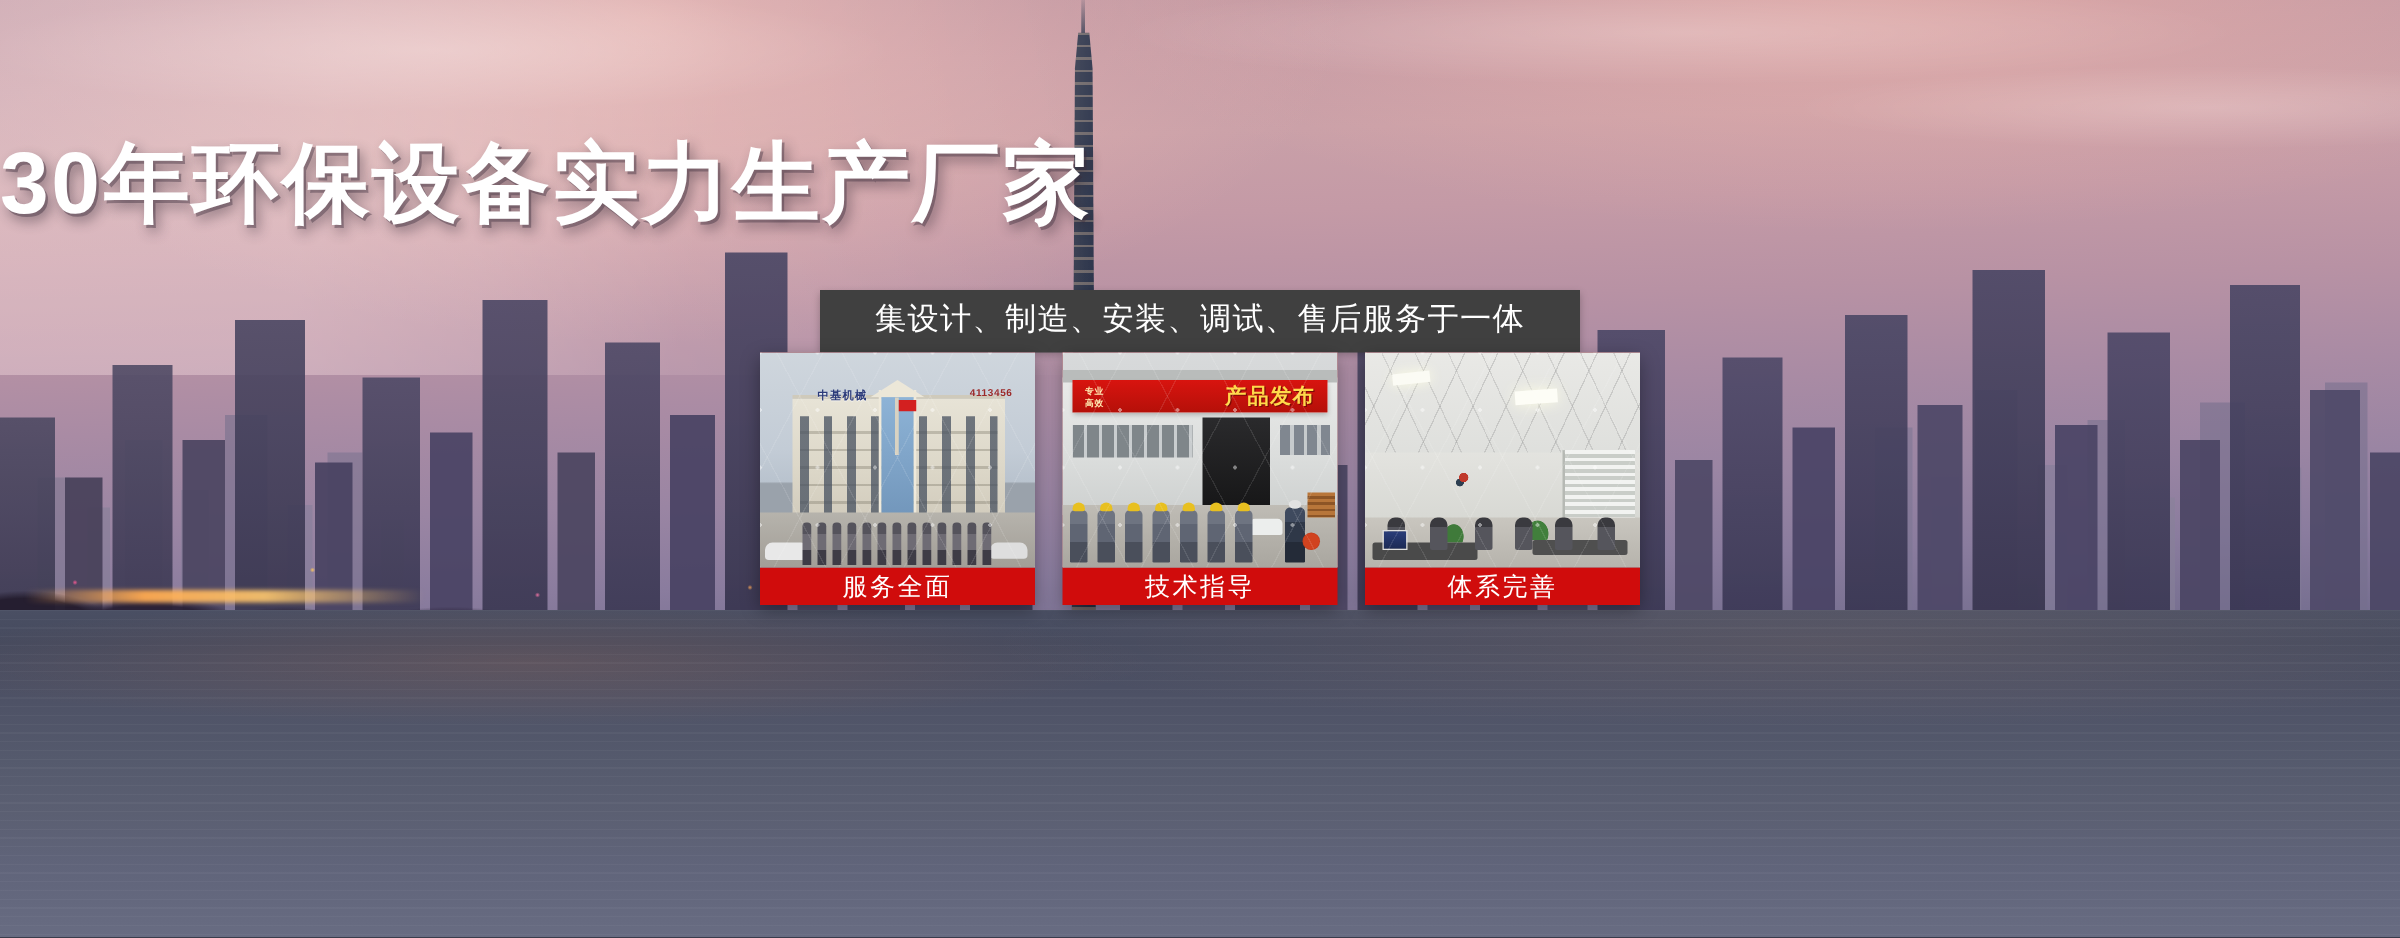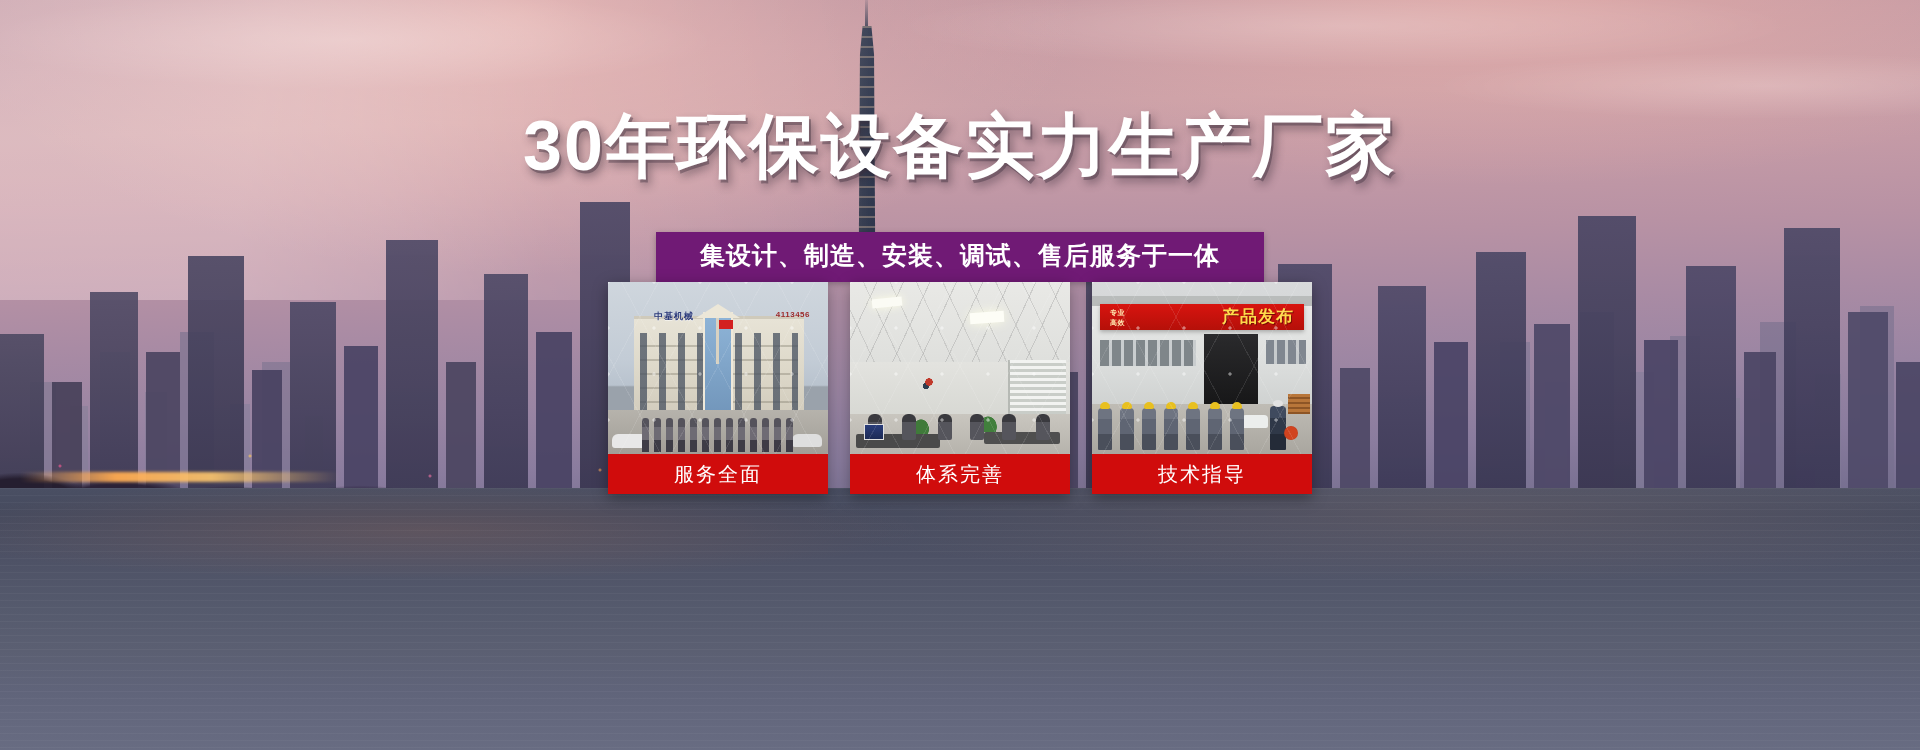--- a/index.html
+++ b/index.html
@@ -125,38 +125,38 @@
     filter: blur(1.5px);
   }
 
   
   .content {
     position: absolute; inset: 0; z-index: 40;
   }
 
   .headline {
     position: absolute; top: 100px; left: 0; width: 1920px;
-    text-align: center;
+    text-align: left;
     font-size: 70px; font-weight: 700; letter-spacing: 2px;
     color: #ffffff;
     font-family: "Liberation Sans", "DejaVu Sans", sans-serif;
     text-shadow:
       2px 3px 0 rgba(60,45,60,0.40),
       4px 6px 10px rgba(40,30,45,0.45);
     white-space: nowrap;
   }
 
   .subtitle-wrap {
     position: absolute; top: 232px; left: 0; width: 1920px;
     display: flex; justify-content: center;
   }
   .subtitle {
-    background: #701a75;
+    background: #404040;
     color: #ffffff;
-    font-size: 25px; font-weight: 700; letter-spacing: 1px;
+    font-size: 25px; font-weight: 400; letter-spacing: 1px;
     padding: 10px 44px 12px 44px;
     line-height: 1.1;
     white-space: nowrap;
     box-shadow: 0 2px 6px rgba(0,0,0,0.25);
   }
 
   
   .cards {
     position: absolute; top: 282px; left: 50%; transform: translateX(-50%);
     display: flex; gap: 22px;
@@ -164,21 +164,21 @@
   .card {
     width: 220px;
     background: #d00c0c;
     box-shadow: 0 4px 14px rgba(0,0,0,0.35);
   }
   .card-photo {
     width: 220px; height: 172px; position: relative; overflow: hidden;
     background: #8e96a3;
   }
   .card-caption {
-    height: 40px; display: flex; align-items: center; justify-content: center;
+    height: 30px; display: flex; align-items: center; justify-content: center;
     color: #ffffff; font-size: 20px; letter-spacing: 2px; font-weight: 400;
   }
 
   
   .wm {
     position: absolute; inset: 0; pointer-events: none;
     background-image:
       repeating-linear-gradient(62deg, rgba(255,255,255,0.10) 0 1px, rgba(255,255,255,0) 1px 46px),
       repeating-linear-gradient(-62deg, rgba(255,255,255,0.10) 0 1px, rgba(255,255,255,0) 1px 46px);
   }
@@ -476,49 +476,20 @@
           </div>
           <div class="wm"></div>
             <div class="wm-dots"></div>
         </div>
         <div class="card-caption">服务全面</div>
       </div>
 
 
       <div class="card">
         <div class="card-photo">
-          <div class="p3-ceiling"></div>
-          <div class="p3-grid"></div>
-          <div class="p3-lamp1"></div>
-          <div class="p3-lamp2"></div>
-          <div class="p3-wall"></div>
-          <div class="p3-wallart"></div>
-          <div class="p3-window"></div>
-          <div class="p3-floor"></div>
-          <div class="p3-plant1"></div>
-          <div class="p3-plant2"></div>
-          <div class="p3-deskA"></div>
-          <div class="p3-deskB"></div>
-          <div class="p3-people">
-            <span style="left:18px"></span>
-              <span style="left:52px"></span>
-              <span style="left:88px"></span>
-            <span style="left:120px"></span>
-              <span style="left:152px"></span>
-              <span style="left:186px"></span>
-          </div>
-          <div class="p3-monitor"></div>
-          <div class="wm"></div>
-            <div class="wm-dots"></div>
-        </div>
-        <div class="card-caption">体系完善</div>
-      </div>
-
-      <div class="card">
-        <div class="card-photo">
           <div class="p4-sky"></div>
           <div class="p4-building"></div>
           <div class="p4-roof"></div>
           <div class="p4-banner">
             <span class="p4-banner-sm1">专业</span>
             <span class="p4-banner-sm2">高效</span>
             <span class="p4-banner-text">产品发布</span>
           </div>
           <div class="p4-win"></div>
           <div class="p4-win2"></div>
@@ -536,15 +507,44 @@
             <span style="left:132px"></span>
           </div>
           <div class="p4-man"></div>
           <div class="p4-drum"></div>
           <div class="wm"></div>
             <div class="wm-dots"></div>
         </div>
         <div class="card-caption">技术指导</div>
       </div>
 
+      <div class="card">
+        <div class="card-photo">
+          <div class="p3-ceiling"></div>
+          <div class="p3-grid"></div>
+          <div class="p3-lamp1"></div>
+          <div class="p3-lamp2"></div>
+          <div class="p3-wall"></div>
+          <div class="p3-wallart"></div>
+          <div class="p3-window"></div>
+          <div class="p3-floor"></div>
+          <div class="p3-plant1"></div>
+          <div class="p3-plant2"></div>
+          <div class="p3-deskA"></div>
+          <div class="p3-deskB"></div>
+          <div class="p3-people">
+            <span style="left:18px"></span>
+              <span style="left:52px"></span>
+              <span style="left:88px"></span>
+            <span style="left:120px"></span>
+              <span style="left:152px"></span>
+              <span style="left:186px"></span>
+          </div>
+          <div class="p3-monitor"></div>
+          <div class="wm"></div>
+            <div class="wm-dots"></div>
+        </div>
+        <div class="card-caption">体系完善</div>
+      </div>
+
     </div>
   </div>
 </div>
 
 </body></html>

